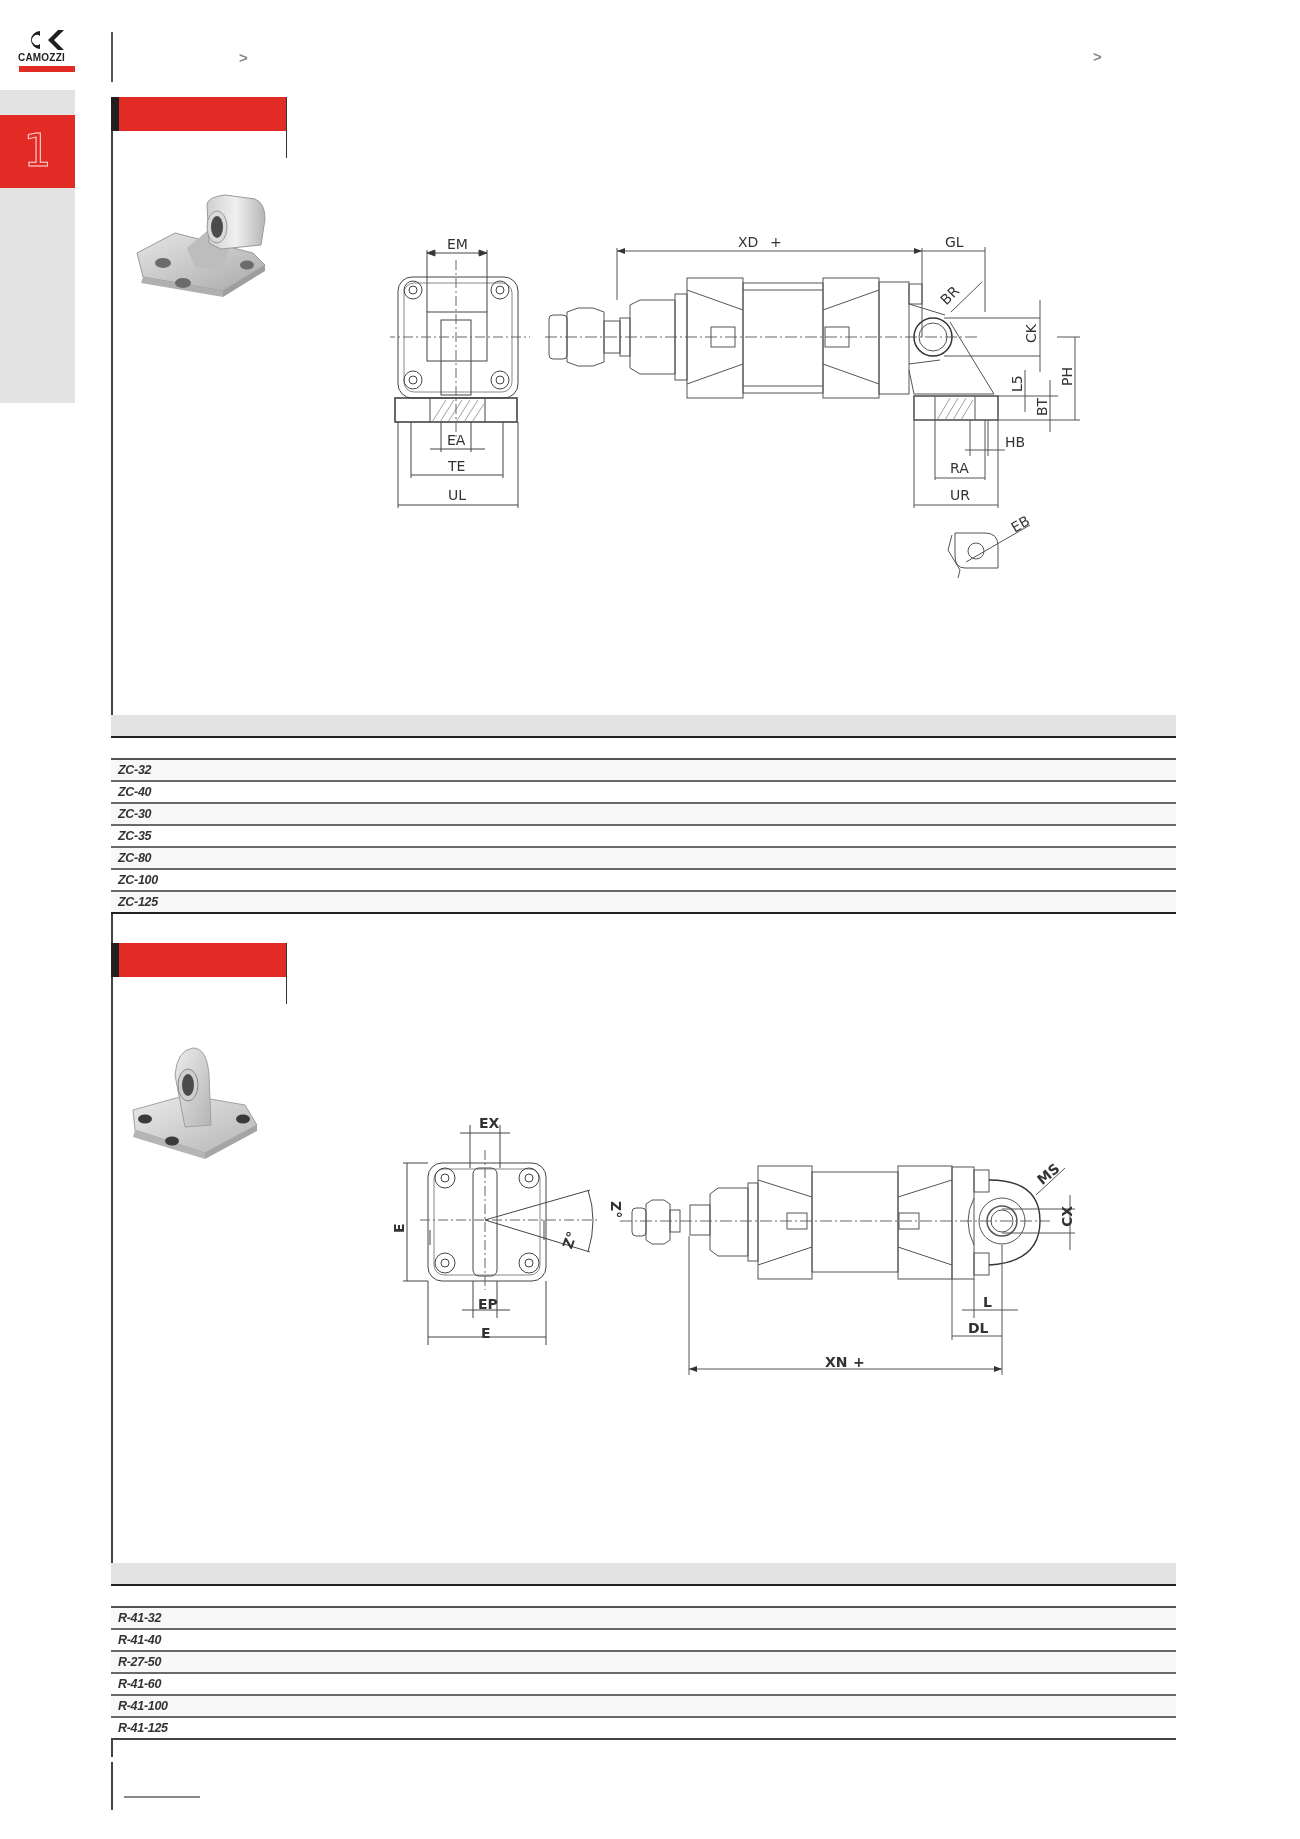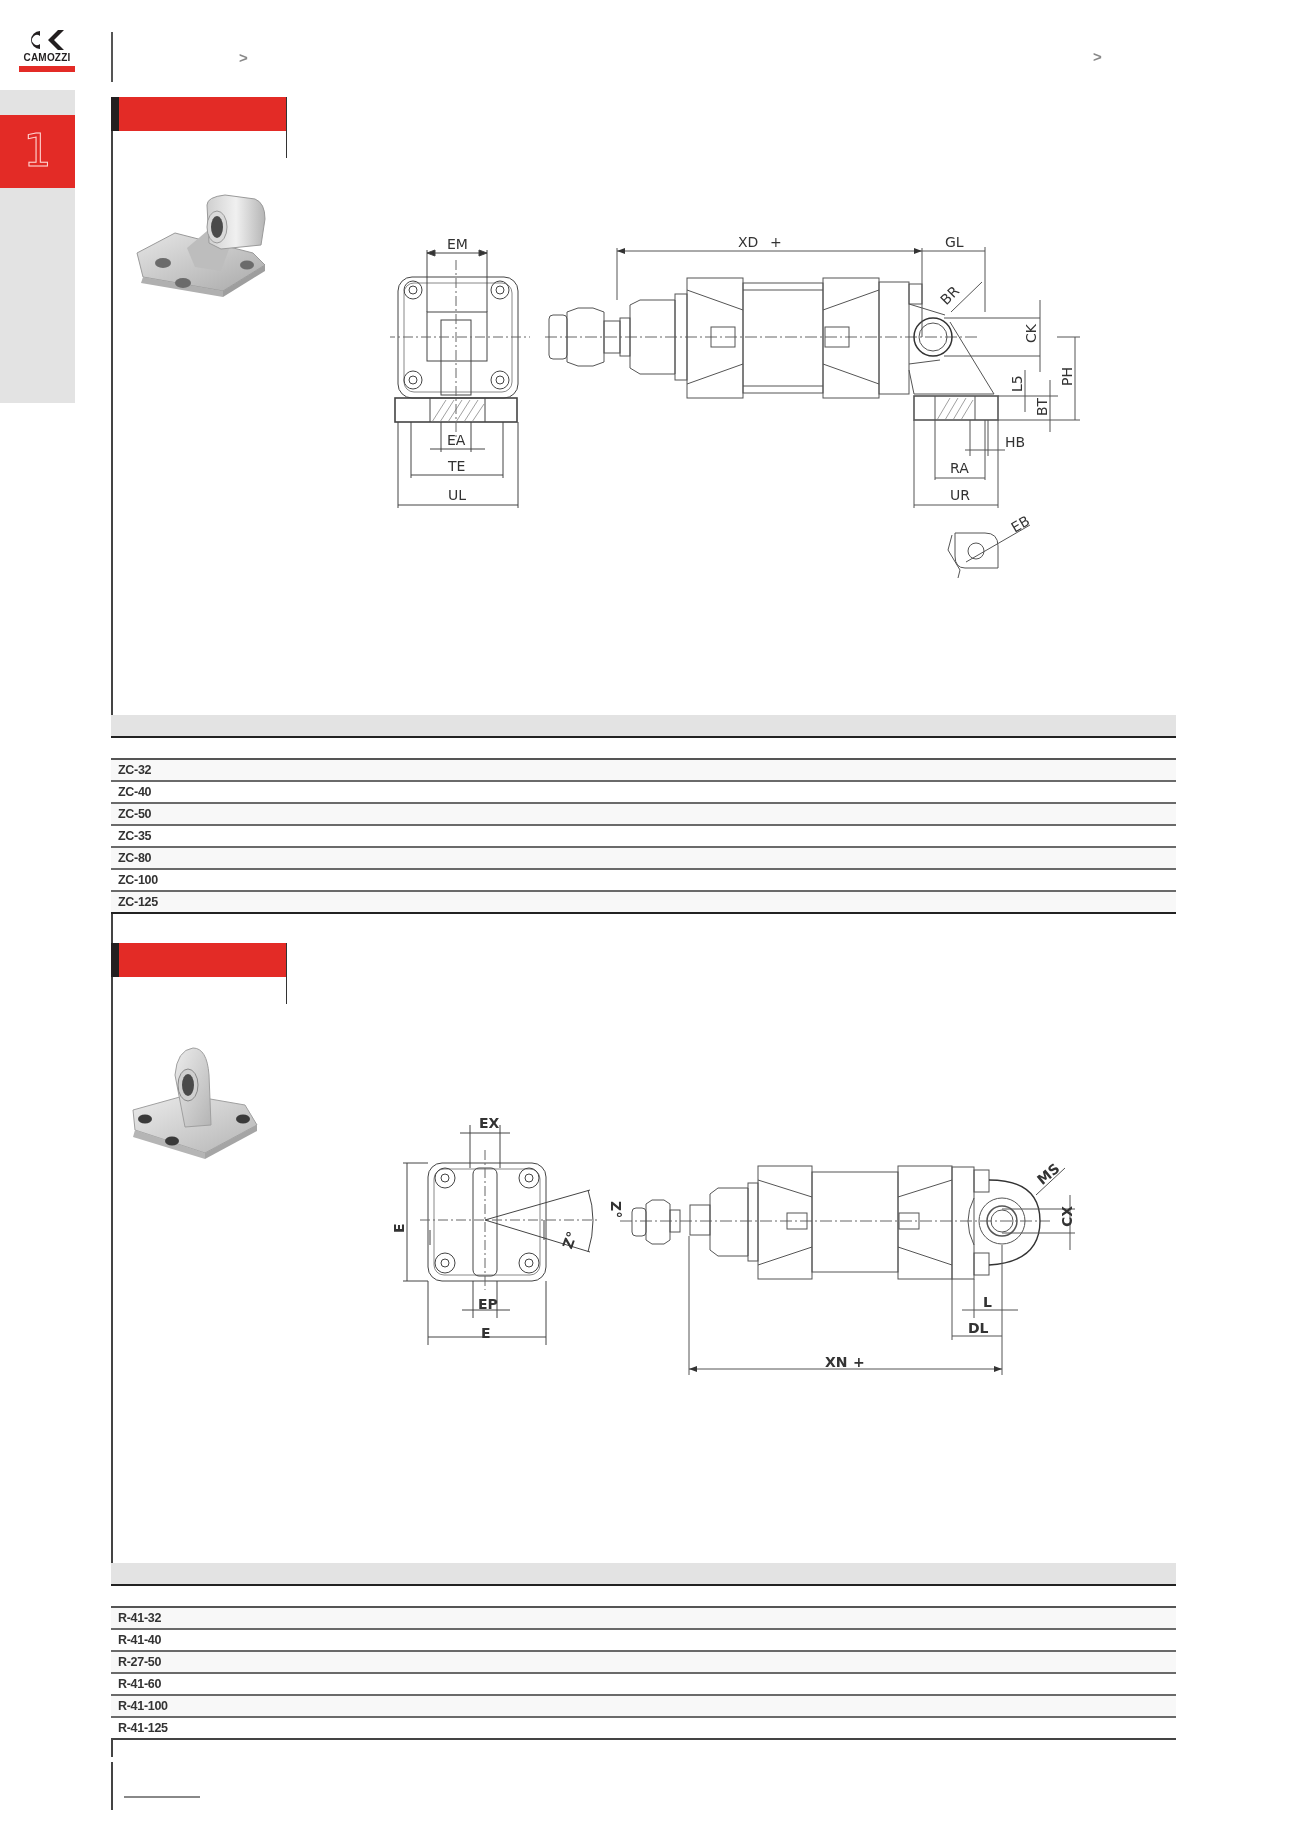--- a/index.html
+++ b/index.html
@@ -1,30 +1,30 @@
 <!DOCTYPE html>
 <html><head>
 <meta charset="utf-8">
 <style>
   html,body{margin:0;padding:0;background:#fff;}
   body{width:1300px;height:1839px;position:relative;overflow:hidden;font-family:"Liberation Sans",sans-serif;color:#222;}
   .abs{position:absolute;}
   .logo{left:18px;top:28px;width:58px;height:48px;}
-  .logo-text{position:absolute;left:0;top:24px;width:58px;font-weight:bold;font-size:10px;letter-spacing:0.2px;text-align:center;color:#231f20;}
+  .logo-text{position:absolute;left:0;top:24px;width:58px;font-weight:bold;font-size:10px;letter-spacing:0.2px;text-align:left;color:#231f20;}
   .logo-bar{position:absolute;left:1px;top:38px;width:56px;height:6px;background:#e32b26;}
   .vline{position:absolute;background:#555;width:2px;}
   .crumb{position:absolute;font-size:15px;color:#888;font-weight:bold;}
   .side-gray{left:0;top:90px;width:75px;height:313px;background:#e3e3e3;}
   .side-red{left:0;top:115px;width:75px;height:73px;background:#e32b26;}
   .side-num{position:absolute;left:0;top:10px;width:75px;text-align:center;font-size:44px;color:#e32b26;-webkit-text-stroke:1px #ffd9d6;font-family:"DejaVu Sans",sans-serif;}
   .sec-bar{position:absolute;left:111px;width:176px;height:34px;background:#e32b26;}
   .sec-bar .stub{position:absolute;left:0;top:0;width:8px;height:34px;background:#231f20;}
   .sec-title{position:absolute;left:14px;top:8px;color:#fff;font-size:14px;font-weight:bold;}
   .sec-rline{position:absolute;left:286px;width:1px;background:#333;}
-  .table{position:absolute;left:111px;width:1065px;border-collapse:collapse;}
+  .table{position:absolute;left:111px;width:1065px;border-collapse:collapse;font-style:italic;}
   .tbl-head{height:21px;background:#e3e3e3;border-bottom:2px solid #222;}
   .tbl-sub{height:20px;background:#fff;border-bottom:2px solid #555;}
   .tbl-row{height:20px;border-bottom:2px solid #6a6a6a;display:flex;align-items:center;}
   .tbl-row:nth-child(odd){background:#f8f8f8;}
   .tbl-row:nth-child(even){background:#fff;}
   .tbl-row .cell{font-size:12.5px;font-weight:bold;color:#333;padding-left:7px;letter-spacing:-0.3px;}
   .prod{position:absolute;}
   svg text{font-family:"DejaVu Sans",sans-serif;}
   .footer-line{position:absolute;left:124px;top:1796px;width:76px;height:2px;background:#888;}
 </style>
@@ -196,21 +196,21 @@
   <div class="tbl-head"></div>
   <div class="tbl-sub"></div>
   <div>
     <div class="tbl-row">
         <span class="cell">ZC-32</span>
       </div>
     <div class="tbl-row">
         <span class="cell">ZC-40</span>
       </div>
     <div class="tbl-row">
-        <span class="cell">ZC-50</span>
+        <span class="cell">ZC-30</span>
       </div>
     <div class="tbl-row">
         <span class="cell">ZC-35</span>
       </div>
     <div class="tbl-row">
         <span class="cell">ZC-80</span>
       </div>
     <div class="tbl-row">
         <span class="cell">ZC-100</span>
       </div>

